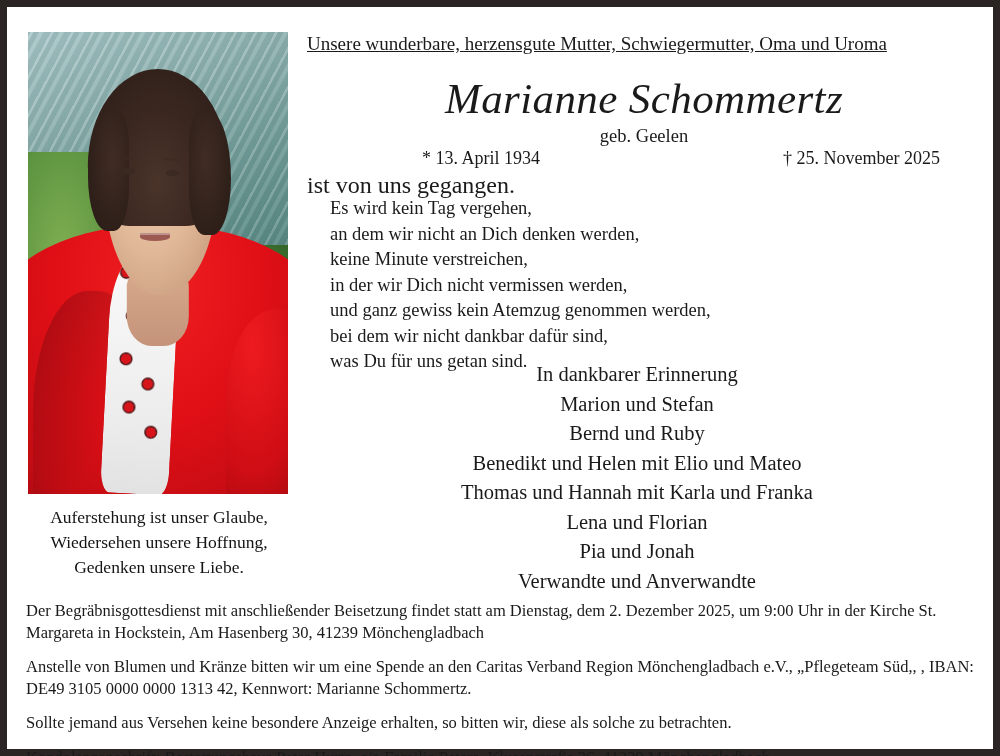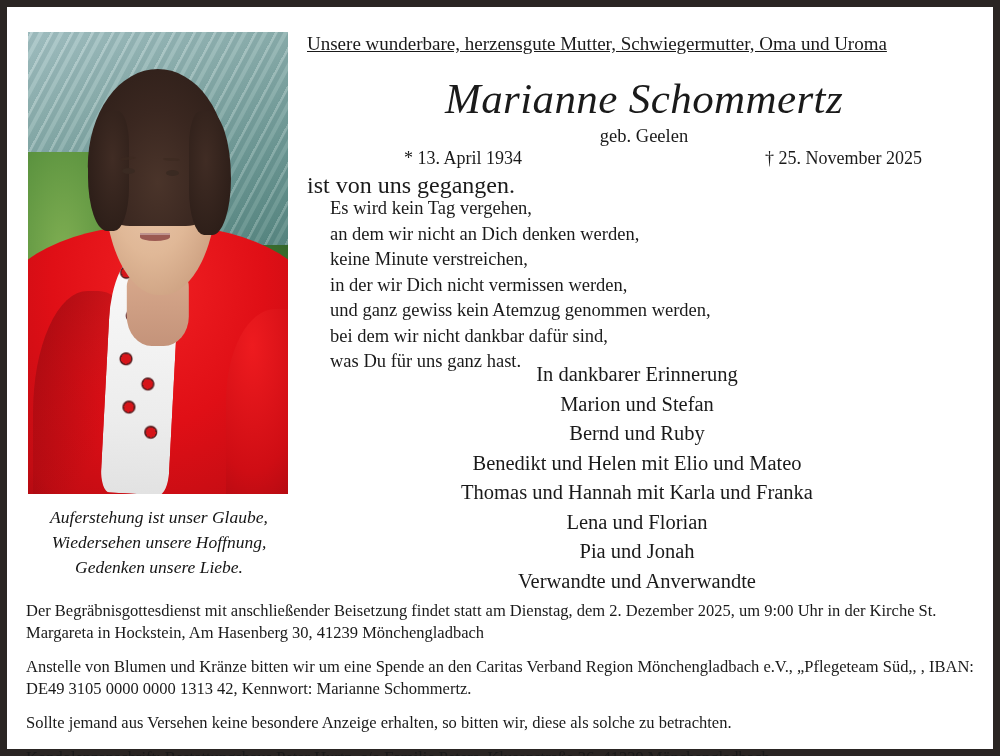--- a/index.html
+++ b/index.html
@@ -242,21 +242,20 @@
     box-shadow: inset 0 2px 0 rgba(255,255,255,.35);
   }
 
   
   .photo-caption {
     position: absolute;
     left: 24px;
     top: 505px;
     width: 270px;
     text-align: center;
-    font-style: italic;
     font-size: 17.5px;
     line-height: 25px;
     color: #141414;
   }
 
   
   .intro {
     position: absolute;
     left: 307px;
     top: 31px;
@@ -280,21 +279,21 @@
     position: absolute;
     left: 308px;
     top: 124px;
     width: 672px;
     text-align: center;
     font-size: 18.5px;
     line-height: 24px;
   }
   .dates {
     position: absolute;
-    left: 308px;
+    left: 326px;
     top: 146px;
     width: 672px;
     display: flex;
     justify-content: space-between;
     font-size: 18px;
     line-height: 24px;
   }
   .dates .birth { padding-left: 96px; }
   .dates .death { padding-right: 58px; margin-left: 24px; }
 
@@ -397,21 +396,21 @@
 
   <div class="passed">ist von uns gegangen.</div>
 
   <div class="poem">
     <div>Es wird kein Tag vergehen,</div>
     <div>an dem wir nicht an Dich denken werden,</div>
     <div>keine Minute verstreichen,</div>
     <div>in der wir Dich nicht vermissen werden,</div>
     <div>und ganz gewiss kein Atemzug genommen werden,</div>
     <div>bei dem wir nicht dankbar dafür sind,</div>
-    <div>was Du für uns ganz hast.</div>
+    <div>was Du für uns getan sind.</div>
   </div>
 
   <div class="family">
     <div>In dankbarer Erinnerung</div>
     <div>Marion und Stefan</div>
     <div>Bernd und Ruby</div>
     <div>Benedikt und Helen mit Elio und Mateo</div>
     <div>Thomas und Hannah mit Karla und Franka</div>
     <div>Lena und Florian</div>
     <div>Pia und Jonah</div>

